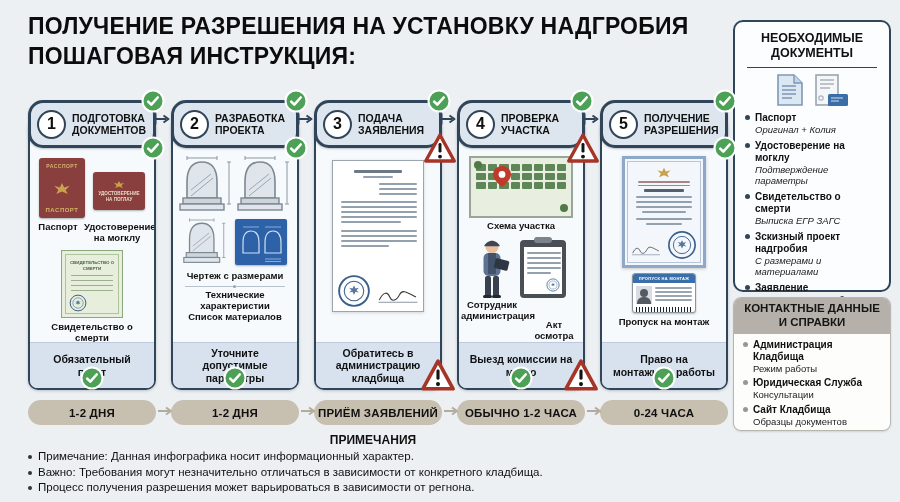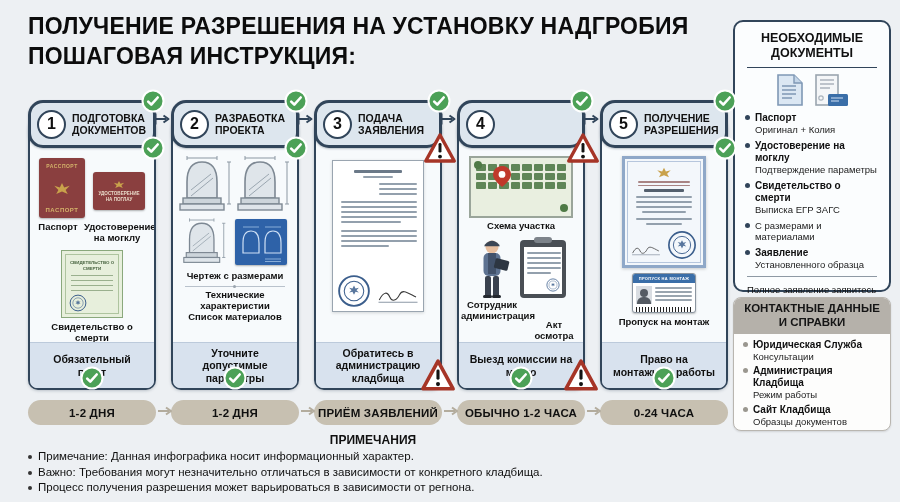--- a/index.html
+++ b/index.html
@@ -101,21 +101,21 @@
 
   
   .docs-panel { position:absolute; left:733px; top:20px; width:158px; height:272px;
           background:#fbfdfe; border:2px solid #31455a; border-radius:10px; padding:9px 10px 6px; }
   .docs-panel .hd { text-align:center; font-weight:bold; font-size:12.5px; line-height:1.2; }
   .panel-divider { border-top:1.5px solid #31455a; margin:6px 2px; }
   .doc-icons { display:flex; justify-content:center; gap:10px; margin:4px 0 5px; }
   .p-item { display:flex; gap:5px; margin-bottom:4.5px; }
   .p-item .bullet { flex:0 0 auto; width:5px; height:5px; border-radius:50%; background:#31455a; margin-top:3px; }
   .p-item .ti { font-weight:bold; font-size:10px; line-height:1.2; }
-  .p-item .su { font-size:9.5px; line-height:1.2; color:#222; }
+  .p-item .su { font-size:9.5px; line-height:1.2; color:#222;font-style:italic; }
   .panel-foot { font-size:9.5px; line-height:1.25; color:#111; padding:1px 2px 0; }
 
   .contacts-panel { position:absolute; left:733px; top:297px; width:158px; height:134px;
           background:#fdfdfc; border:1px solid #b9b6b0; border-radius:8px; overflow:hidden;
           box-shadow:0 1px 2px rgba(0,0,0,.12); }
   .contacts-panel .hd { background:#b5b1aa; text-align:center; font-weight:bold; font-size:11.5px; line-height:1.2; padding:4px 6px; color:#151515; }
   .contacts-body { padding:5px 9px; }
   .c-item { display:flex; gap:5px; margin-bottom:3.5px; }
   .c-item .bullet { flex:0 0 auto; width:5px; height:5px; border-radius:50%; background:#9a978f; margin-top:3px; }
   .c-item .ti { font-weight:bold; font-size:10px; line-height:1.2; }
@@ -418,20 +418,21 @@
       </div>
       <div style="display:flex;gap:4px;margin-top:2px">
         <div class="mini-label" style="width:62px">Сотрудник администрация</div>
         <div class="mini-label" style="width:54px;margin-top:20px">Акт осмотра</div>
       </div>
     </div>
     <div class="card-footer">Выезд комиссии на место</div>
   </div>
   <div class="step-header">
     <span class="step-num">4</span>
+    <span class="step-title">ПРОВЕРКА УЧАСТКА</span>
   </div>
   <span class="badge b-top"><svg width="24" height="24" viewBox="0 0 24 24">
         <use href="#check-ic"></use>
       </svg></span>
   <span class="badge b-mid-warn"><svg width="34" height="32" viewBox="0 0 30 28">
         <use href="#warn-ic"></use>
       </svg></span>
   <span class="badge b-bot-check"><svg width="24" height="24" viewBox="0 0 24 24">
         <use href="#check-ic"></use>
       </svg></span>
@@ -544,49 +545,50 @@
   <div class="p-item">
     <span class="bullet"></span>
     <div>
         <div class="ti">Свидетельство о смерти</div>
          <div class="su">Выписка ЕГР ЗАГС</div>
       </div>
   </div>
   <div class="p-item">
     <span class="bullet"></span>
     <div>
+        <div class="ti">Зскизный проект надгробия</div>
          <div class="su">С размерами и материалами</div>
       </div>
   </div>
   <div class="p-item">
     <span class="bullet"></span>
     <div>
         <div class="ti">Заявление</div>
          <div class="su">Установленного образца</div>
       </div>
   </div>
   <div class="panel-divider" style="border-top-width:1px;border-color:#8e99a4"></div>
   <div class="panel-foot">Полное заявление заявитесь в администрацию кладбища</div>
 </div>
 
 <div class="contacts-panel">
   <div class="hd">КОНТАКТНЫЕ ДАННЫЕ И СПРАВКИ</div>
   <div class="contacts-body">
     <div class="c-item">
       <span class="bullet"></span>
       <div>
-          <div class="ti">Юридическая Служба</div>
-           <div class="su">Консультации</div>
+          <div class="ti">Администрация Кладбища</div>
+           <div class="su">Режим работы</div>
         </div>
     </div>
     <div class="c-item">
       <span class="bullet"></span>
       <div>
-          <div class="ti">Администрация Кладбища</div>
-           <div class="su">Режим работы</div>
+          <div class="ti">Юридическая Служба</div>
+           <div class="su">Консультации</div>
         </div>
     </div>
     <div class="c-item">
       <span class="bullet"></span>
       <div>
           <div class="ti">Сайт Кладбища</div>
            <div class="su">Образцы документов</div>
         </div>
     </div>
 

